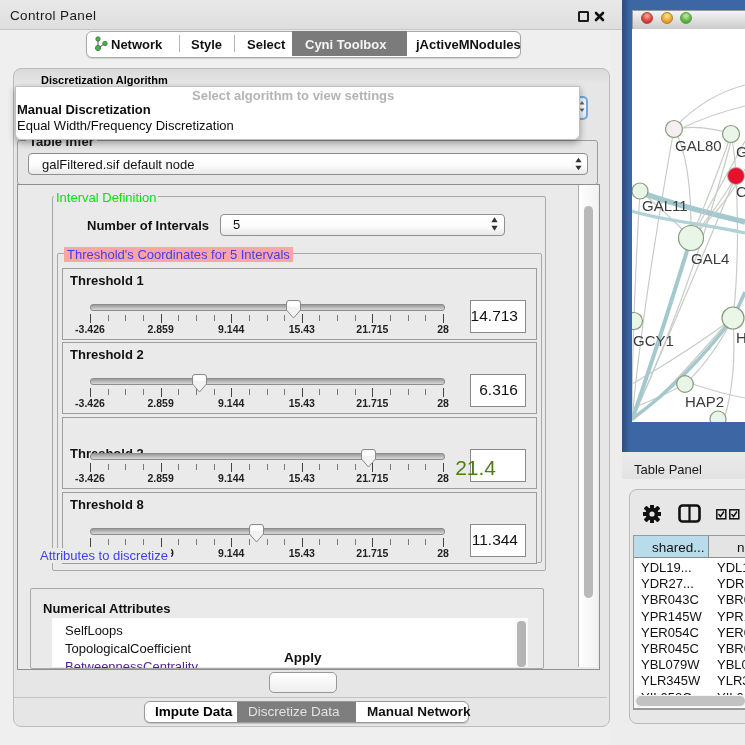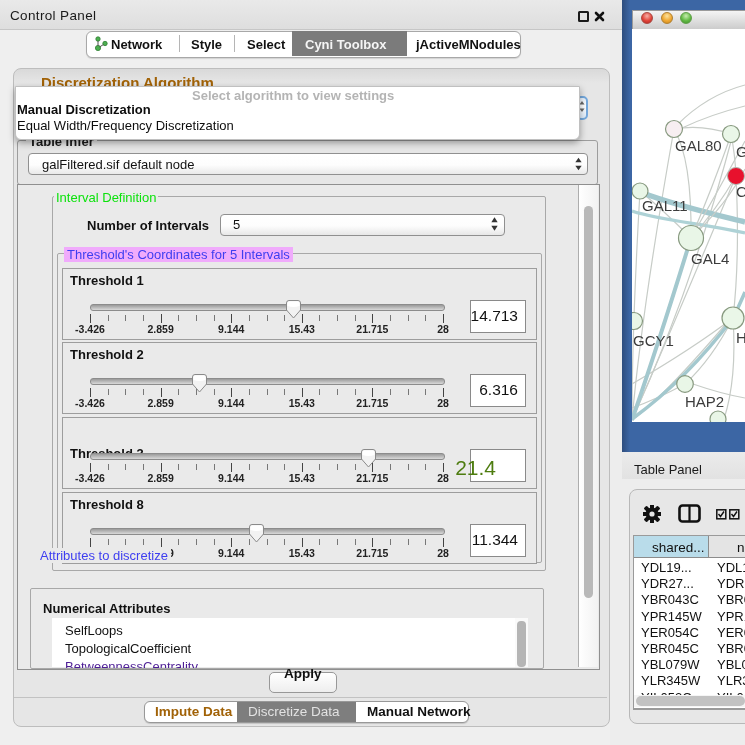--- a/index.html
+++ b/index.html
@@ -33,21 +33,21 @@
 <div class="abs" style="left:179px;top:35px;width:1px;height:17px;background:#b5b5b5;"></div>
 <div class="abs b" style="left:191px;top:37px;font-size:13px;color:#111;">Style</div>
 <div class="abs" style="left:234px;top:35px;width:1px;height:17px;background:#b5b5b5;"></div>
 <div class="abs b" style="left:247px;top:37px;font-size:13px;color:#111;">Select</div>
 <div class="abs" style="left:292px;top:31px;width:115px;height:25px;background:#7b7b7b;"></div>
 <div class="abs b" style="left:305px;top:37px;font-size:13px;color:#f5f5f5;">Cyni Toolbox</div>
 <div class="abs b" style="left:416px;top:37px;font-size:13px;color:#111;">jActiveMNodules</div>
 
 <div class="abs" style="left:13px;top:68px;width:595px;height:657px;background:linear-gradient(#d9d9d9,#e6e6e6 14px,#e6e6e6);border:1px solid #bdbdbd;border-radius:8px;"></div>
 
-<div class="abs b" style="left:41px;top:74px;font-size:15px;color:#a16207;">Discretization Algorithm</div>
+<div class="abs b" style="left:41px;top:74px;font-size:11px;color:#000000;">Discretization Algorithm</div>
 
 <div class="abs" style="left:17px;top:140px;width:579px;height:43px;border:1px solid #9d9d9d;border-radius:3px;"></div>
 <div class="abs b" style="left:26px;top:134px;font-size:13px;color:#1a1a1a;background:#e6e6e6;padding:0 3px;">Table Infer</div>
 
 <div class="abs" style="left:28px;top:153px;width:558px;height:20px;background:linear-gradient(#ffffff,#fdfdfd 55%,#e9e9e9);border:1px solid #909090;border-radius:4px;"></div>
 <div class="abs" style="left:42px;top:157px;font-size:13px;color:#111;">galFiltered.sif default node</div>
 <svg class="abs" style="left:574px;top:156px;" width="9" height="16" viewBox="0 0 10 16">
  <path d="M5 1 L8.5 6 L1.5 6 Z" fill="#333"></path>
  <path d="M5 15 L8.5 10 L1.5 10 Z" fill="#333"></path>
 </svg>
@@ -62,21 +62,21 @@
 
 <div class="abs b" style="left:87px;top:218px;font-size:13px;color:#111;">Number of Intervals</div>
 <div class="abs" style="left:220px;top:214px;width:283px;height:20px;background:linear-gradient(#ffffff,#fdfdfd 55%,#e7e7e7);border:1px solid #909090;border-radius:4px;"></div>
 <div class="abs" style="left:233px;top:217px;font-size:13px;color:#111;">5</div>
 <svg class="abs" style="left:490px;top:216px;" width="9" height="16" viewBox="0 0 10 17">
  <path d="M5 1 L8.5 6.5 L1.5 6.5 Z" fill="#333"></path>
  <path d="M5 16 L8.5 10.5 L1.5 10.5 Z" fill="#333"></path>
 </svg>
 
 <div class="abs" style="left:57px;top:253px;width:483px;height:308px;border:1px solid #a8a8a8;border-radius:2px;"></div>
-<div class="abs" style="left:64px;top:247px;font-size:13px;color:#3e3ef0;background:#f0abfc;padding:0 3px;">Threshold's Coordinates for 5 Intervals</div>
+<div class="abs" style="left:64px;top:247px;font-size:13px;color:#3e3ef0;background:#fca5a5;padding:0 3px;">Threshold's Coordinates for 5 Intervals</div>
 <div class="abs" style="left:62px;top:268px;width:473px;height:70px;background:#eaeaea;border:1px solid #9d9d9d;"></div>
 <div class="abs b" style="left:70px;top:273px;font-size:13px;color:#111;">Threshold 1</div>
 <div class="abs" style="left:90px;top:304px;width:353px;height:5px;background:linear-gradient(#9a9a9a,#d9d9d9);border:1px solid #8c8c8c;border-radius:3px;"></div>
 <div class="abs" style="left:90.0px;top:314px;width:1px;height:9px;background:#444;"></div>
 <div class="abs" style="left:107.7px;top:315px;width:1px;height:6px;background:#777;"></div>
 <div class="abs" style="left:125.3px;top:315px;width:1px;height:6px;background:#777;"></div>
 <div class="abs" style="left:142.9px;top:315px;width:1px;height:6px;background:#777;"></div>
 <div class="abs" style="left:160.6px;top:314px;width:1px;height:9px;background:#444;"></div>
 <div class="abs" style="left:178.2px;top:315px;width:1px;height:6px;background:#777;"></div>
 <div class="abs" style="left:195.9px;top:315px;width:1px;height:6px;background:#777;"></div>
@@ -221,26 +221,26 @@
 <div class="abs" style="left:52px;top:618px;width:463px;height:49px;background:#fff;"></div>
 <div class="abs" style="left:515px;top:618px;width:13px;height:49px;background:#fafafa;"></div>
 <div class="abs" style="left:517px;top:621px;width:9px;height:46px;background:#b5b5b5;border-radius:4px;"></div>
 <div class="abs" style="left:52px;top:618px;width:463px;height:50px;overflow:hidden;">
  <div class="abs" style="left:13px;top:5px;font-size:13px;color:#111;">SelfLoops</div>
  <div class="abs" style="left:13px;top:23px;font-size:13px;color:#111;">TopologicalCoefficient</div>
  <div class="abs" style="left:13px;top:41px;font-size:13px;color:#4c1d95;">BetweennessCentrality</div>
 </div>
 
 <div class="abs" style="left:269px;top:672px;width:66px;height:19px;background:linear-gradient(#ffffff,#eeeeee);border:1px solid #989898;border-radius:5px;"></div>
-<div class="abs b" style="left:284px;top:666px;font-size:13.5px;color:#111;">Apply</div>
+<div class="abs b" style="left:284px;top:650px;font-size:13.5px;color:#111;">Apply</div>
 
 <div class="abs" style="left:14px;top:697px;width:593px;height:1px;background:#c2c2c2;"></div>
 
 <div class="abs" style="left:144px;top:701px;width:323px;height:20px;background:#fff;border:1px solid #989898;border-radius:6px;box-shadow:0 1px 1px rgba(0,0,0,0.15);"></div>
-<div class="abs b" style="left:155px;top:704px;font-size:13.5px;color:#a16207;">Impute Data</div>
+<div class="abs b" style="left:155px;top:704px;font-size:13.5px;color:#000000;">Impute Data</div>
 <div class="abs" style="left:237px;top:701px;width:119px;height:20px;background:#7e7e7e;border-top:1px solid #989898;border-bottom:1px solid #989898;"></div>
 <div class="abs" style="left:248px;top:704px;font-size:13.5px;color:#e2e2e2;">Discretize Data</div>
 <div class="abs b" style="left:367px;top:704px;font-size:13.5px;color:#111;">Manual Network</div>
 
 <div class="abs" style="left:15px;top:86px;width:563px;height:52px;background:#ffffff;border:1px solid #c0c0c0;border-radius:0 0 6px 6px;box-shadow:0 3px 7px rgba(0,0,0,0.35);z-index:30;"></div>
 <div class="abs b" style="left:192px;top:88px;font-size:13px;color:#b4b4b4;z-index:31;">Select algorithm to view settings</div>
 <div class="abs b" style="left:17px;top:102px;font-size:13px;color:#0d0d0d;z-index:31;">Manual Discretization</div>
 <div class="abs" style="left:17px;top:118px;font-size:13px;color:#0d0d0d;z-index:31;">Equal Width/Frequency Discretization</div>
 
 <div class="abs" style="left:576px;top:96px;width:8px;height:20px;background:linear-gradient(#eaf2fb,#ffffff 40%,#dcebfa);border:2px solid #74a8dc;border-radius:5px;z-index:29;"></div>

